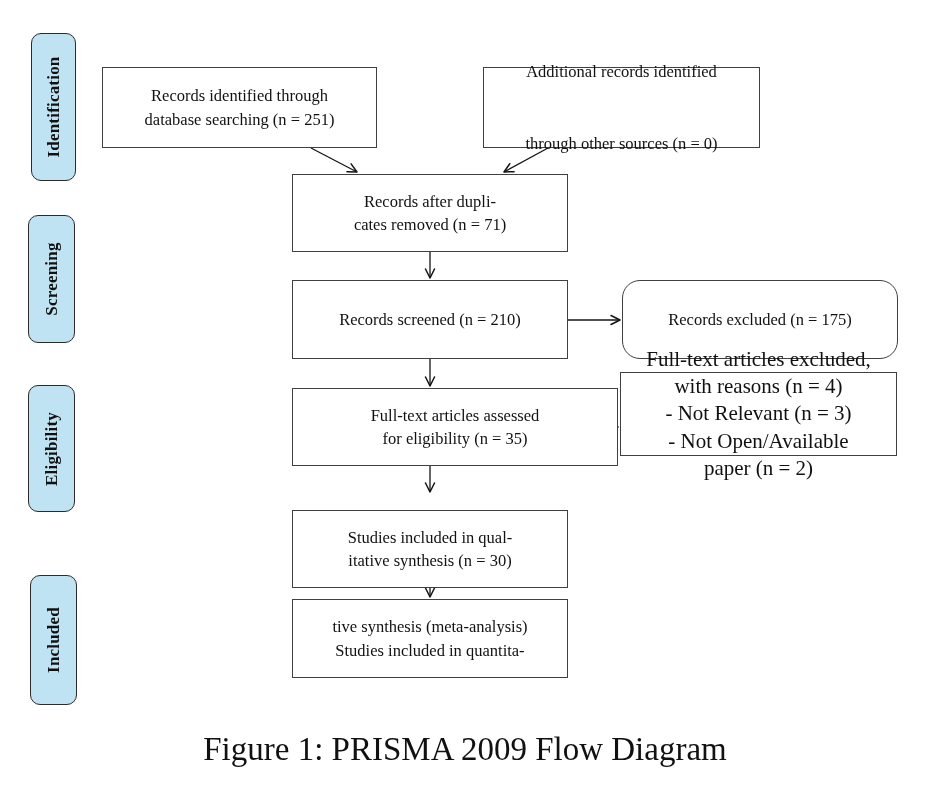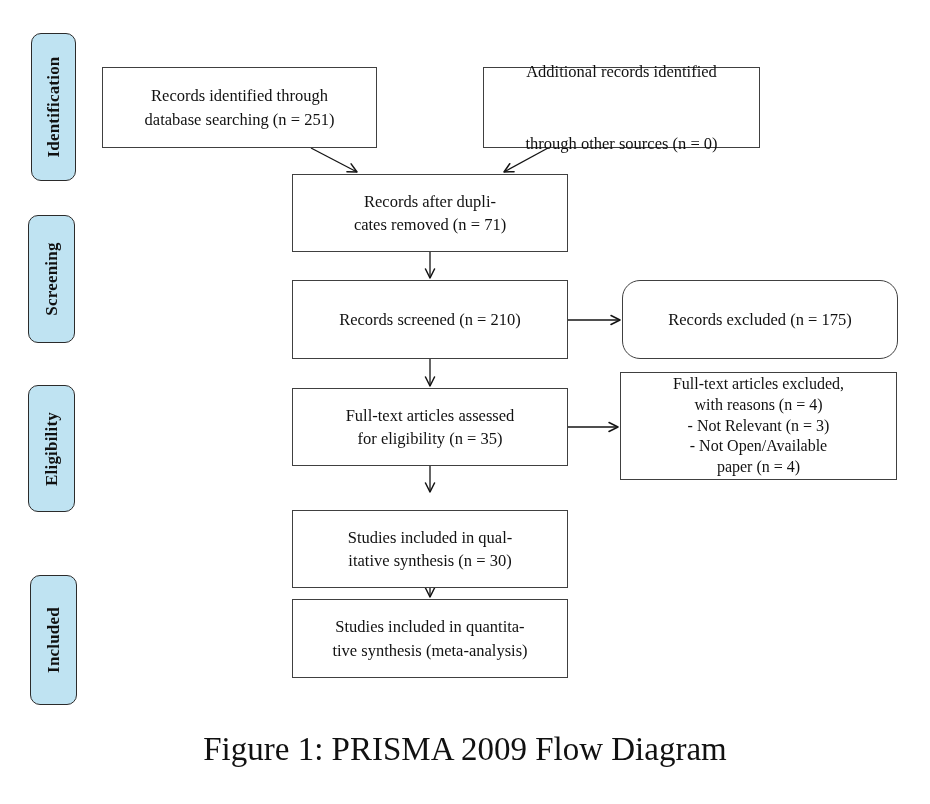--- a/index.html
+++ b/index.html
@@ -39,22 +39,22 @@
     border:1.2px solid var(--node-border);
     display:flex;flex-direction:column;align-items:center;justify-content:center;
     text-align:center;font-size:16.5px;line-height:1.42;padding:12px 10px;
   }
   .node .tline{display:block;}
   #node-records-identified{left:102px;top:67px;width:275px;height:81px;}
   #node-additional-records{left:483px;top:67px;width:277px;height:81px;gap:48px;}
   #node-after-duplicates{left:292px;top:174px;width:276px;height:78px;}
   #node-records-screened{left:292px;top:280px;width:276px;height:79px;}
   #node-records-excluded{left:622px;top:280px;width:276px;height:79px;border-radius:18px;}
-  #node-fulltext-assessed{left:292px;top:388px;width:276px;height:78px;}
-  #node-fulltext-excluded{left:620px;top:372px;width:277px;height:108px;font-size:16px;line-height:1.3;}
+  #node-fulltext-assessed{left:292px;top:388px;width:326px;height:78px;}
+  #node-fulltext-excluded{left:620px;top:372px;width:277px;height:84px;font-size:21px;line-height:1.3;}
   #node-qualitative{left:292px;top:510px;width:276px;height:78px;}
   #node-quantitative{left:292px;top:599px;width:276px;height:79px;}
 
   .caption{
     position:absolute;left:0;top:731px;width:930px;
     text-align:center;font-size:33px;
   }
 </style>
 </head>
 <body>
@@ -110,25 +110,25 @@
     </div>
   <div class="node" id="node-fulltext-assessed">
       <span class="tline">Full-text articles assessed</span>
       <span class="tline">for eligibility (n = 35)</span>
     </div>
   <div class="node" id="node-fulltext-excluded">
       <span class="tline">Full-text articles excluded,</span>
       <span class="tline">with reasons (n = 4)</span>
       <span class="tline">- Not Relevant (n = 3)</span>
       <span class="tline">- Not Open/Available</span>
-      <span class="tline">paper (n = 4)</span>
+      <span class="tline">paper (n = 2)</span>
     </div>
   <div class="node" id="node-qualitative">
       <span class="tline">Studies included in qual-</span>
       <span class="tline">itative synthesis (n = 30)</span>
     </div>
   <div class="node" id="node-quantitative">
+      <span class="tline">tive synthesis (meta-analysis)</span>
       <span class="tline">Studies included in quantita-</span>
-      <span class="tline">tive synthesis (meta-analysis)</span>
     </div>
 
   <div class="caption">Figure 1: PRISMA 2009 Flow Diagram</div>
 </div>
 
 </body></html>

